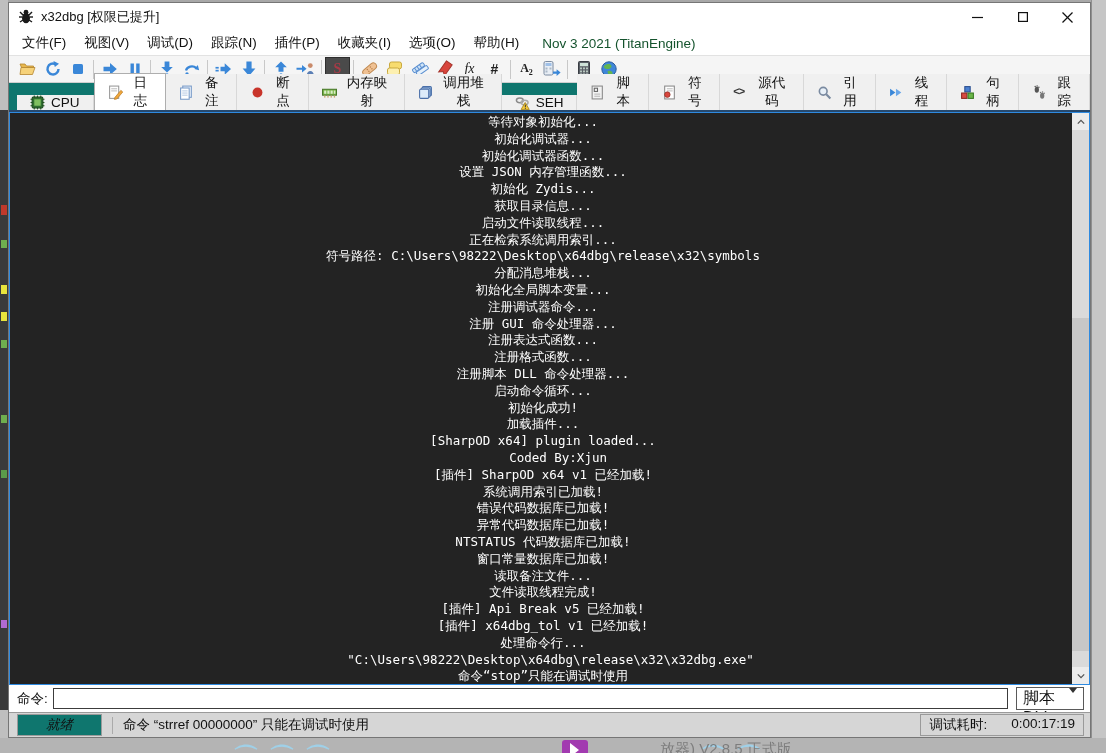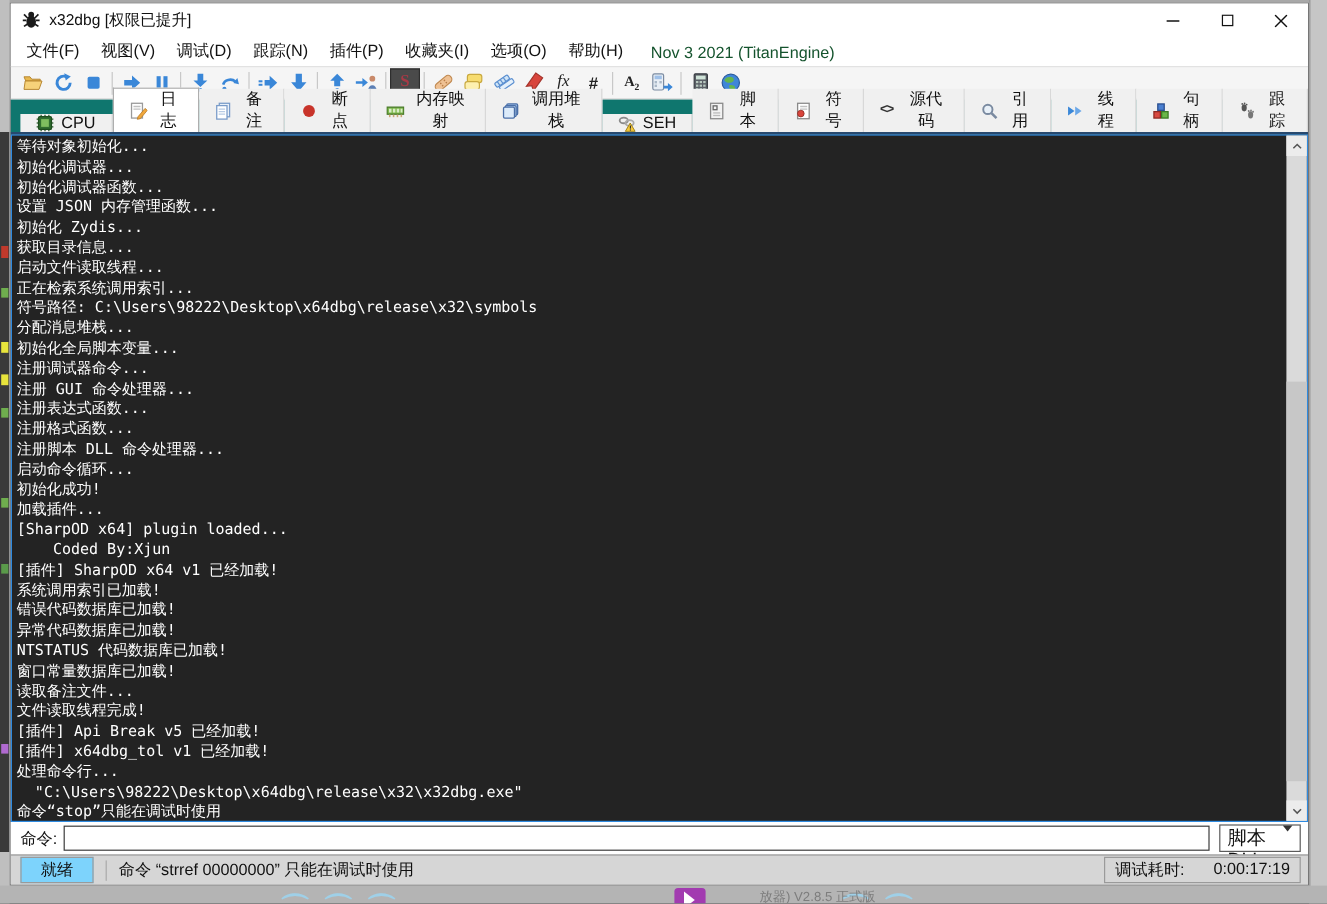--- a/index.html
+++ b/index.html
@@ -8,21 +8,21 @@
 
   
   .bg-left-strip { position:absolute; left:0; top:0; width:8px; height:753px; background:#bfbfbf; }
   .bg-left-strip .dark { position:absolute; left:0; top:110px; width:8px; height:600px; background:#3a3a3a; }
   .frag { position:absolute; left:1px; width:6px; }
   .bg-right-strip { position:absolute; right:0; top:0; width:15px; height:753px; background:#c6c6c6; border-left:1px solid #8f8f8f; }
   .bg-bottom-strip { position:absolute; left:0; bottom:0; width:1106px; height:15px; background:#b4b4b4; }
   .bg-watermark { position:absolute; bottom:0; height:13px; overflow:hidden; color:#9fd0e8; font-size:26px; font-weight:bold; letter-spacing:10px; }
   .bg-player-icon { position:absolute; left:562px; bottom:0; width:26px; height:13px; background:#a23bb0; border-radius:3px 3px 0 0; overflow:hidden; }
   .bg-player-icon:after { content:""; position:absolute; left:8px; top:3px; border-left:9px solid #ffffff; border-top:7px solid transparent; border-bottom:7px solid transparent; }
-  .bg-version-text { position:absolute; left:633px; bottom:0; height:13px; overflow:hidden; color:#7d7d7d; font-size:11px; }
+  .bg-version-text { position:absolute; left:660px; bottom:0; height:13px; overflow:hidden; color:#7d7d7d; font-size:15px; }
 
   
   .window { position:absolute; left:8px; top:2px; width:1083px; height:736px; background:#ffffff; border:1px solid #767676; display:flex; flex-direction:column; }
 
   
   .titlebar { height:28px; display:flex; align-items:center; background:#ffffff; flex:0 0 auto; }
   .title-icon { width:18px; height:18px; margin:0 6px 0 8px; flex:0 0 auto; }
   .title-text { font-size:13px; color:#111; }
   .title-spacer { flex:1; }
   .winbtn { width:45px; height:28px; display:flex; align-items:center; justify-content:center; background:transparent; border:none; }
@@ -44,38 +44,38 @@
 
   
   .tabbar { height:29px; display:flex; align-items:flex-end; background:#0f766e; border-bottom:2px solid #27496e; padding-left:8px; flex:0 0 auto; }
   .tab { display:flex; align-items:center; gap:6px; padding:0 13px; font-size:13.5px; color:#111; background:#f0f0f0; border:none; border-right:1px solid #d8d8d8; }
   .tab.active { background:#ffffff; border:1px solid #aeaeae; border-bottom:none; }
   .tab-icon { width:15px; height:15px; display:inline-flex; }
   .tab-src { font-weight:bold; font-size:11px; color:#333; letter-spacing:-1px; }
 
   
   .log-wrap { flex:1 1 auto; display:flex; border:1px solid #2e8ae0; border-top:1px solid #2e8ae0; background:#232323; min-height:0; position:relative; }
-  .log-lines { flex:1; overflow:hidden; padding:1px 0 0 4px; }
+  .log-lines { flex:1; overflow:hidden; padding:1px 0 0 4px;text-align:center; }
   .log-line { font-family:"DejaVu Sans Mono", monospace; font-size:12.5px; line-height:16.8px; color:#ffffff; white-space:pre; }
   .scrollbar { width:17px; background:#dadada; display:flex; flex-direction:column; flex:0 0 auto; }
   .sb-arrow { height:17px; background:#ececec; display:flex; align-items:center; justify-content:center; }
   .sb-track { flex:1; position:relative; }
   .sb-thumb { position:absolute; left:0; width:17px; top:35%; height:62%; background:#c7c7c7; }
   .chev { width:8px; height:8px; }
 
   
   .cmdbar { height:27px; display:flex; align-items:center; background:#ffffff; padding:0 6px 0 8px; flex:0 0 auto; }
   .cmd-label { font-size:13.5px; color:#111; margin-right:5px; white-space:nowrap; }
   .cmd-input { flex:1; height:21px; border:1px solid #3c3c3c; background:#ffffff; font-family:"DejaVu Sans Mono", monospace; font-size:12px; padding:0 4px; outline:none; }
   .cmd-combo { width:68px; height:23px; margin-left:8px; border:1px solid #5a5a5a; background:#ffffff; display:flex; align-items:flex-start; justify-content:space-between; padding:0 6px; font-size:16px; color:#111; }
   .combo-arrow { width:0; height:0; border-left:4px solid transparent; border-right:4px solid transparent; border-top:5px solid #333; }
 
   
   .statusbar { height:25px; background:#d6d6d6; border-top:1px solid #9a9a9a; display:flex; align-items:center; padding:0 4px; font-size:13.5px; color:#111; flex:0 0 auto; }
-  .status-ready { border:1px solid #9a9a9a; background:#7dd3fc; padding:1px 16px; margin-left:4px; }
+  .status-ready { border:1px solid #9a9a9a; background:#0f766e; padding:1px 28px; margin-left:4px;font-style:italic; }
   .status-sep { width:1px; height:17px; background:#aaaaaa; margin:0 10px; }
   .status-msg { flex:1; white-space:nowrap; overflow:hidden; }
   .status-timer { border:1px solid #9a9a9a; padding:1px 8px; margin-right:2px; white-space:nowrap; display:flex; gap:24px; }
 </style>
 </head>
 <body>
 
 <div class="bg-left-strip">
   <div class="dark"></div>
   <div class="frag" style="top:205px;height:10px;background:#c0392b;"></div>

